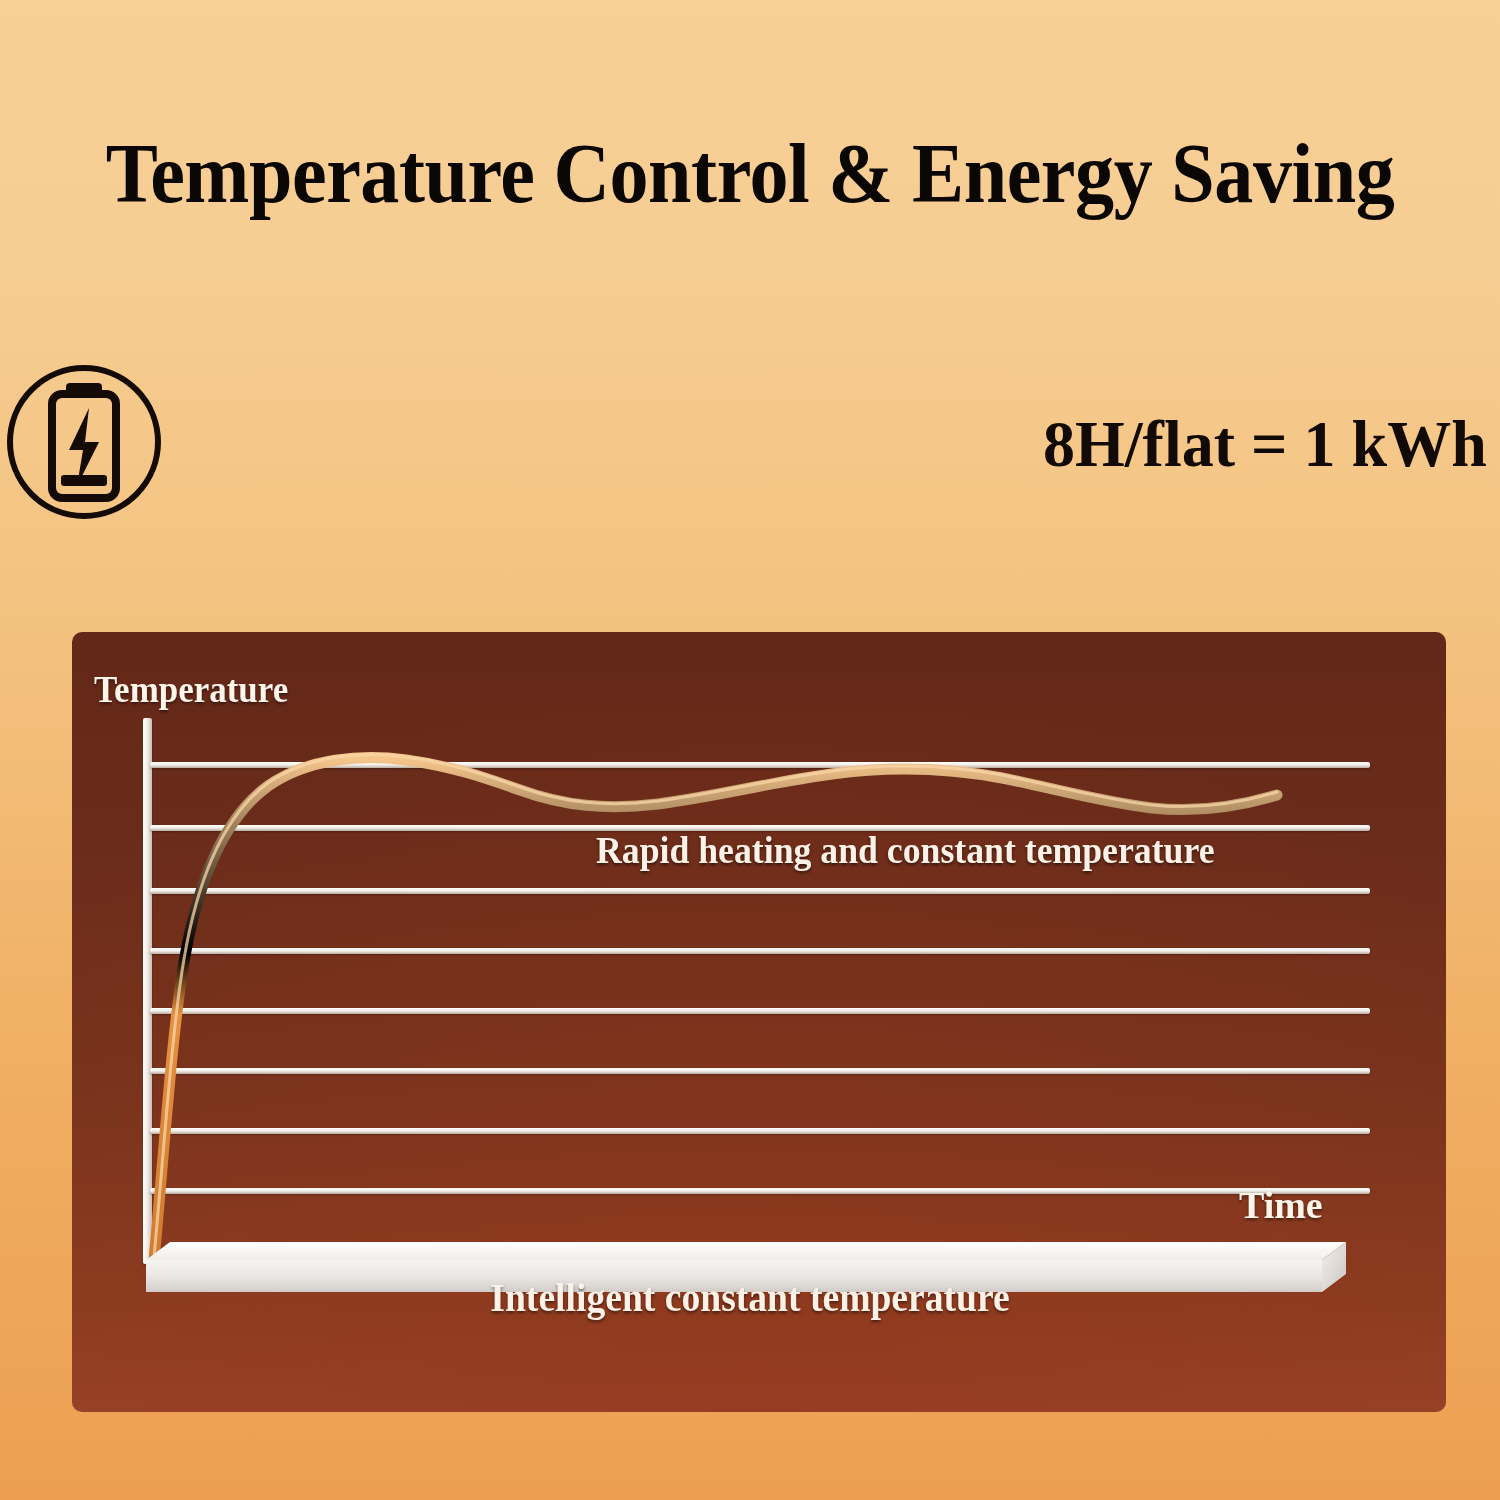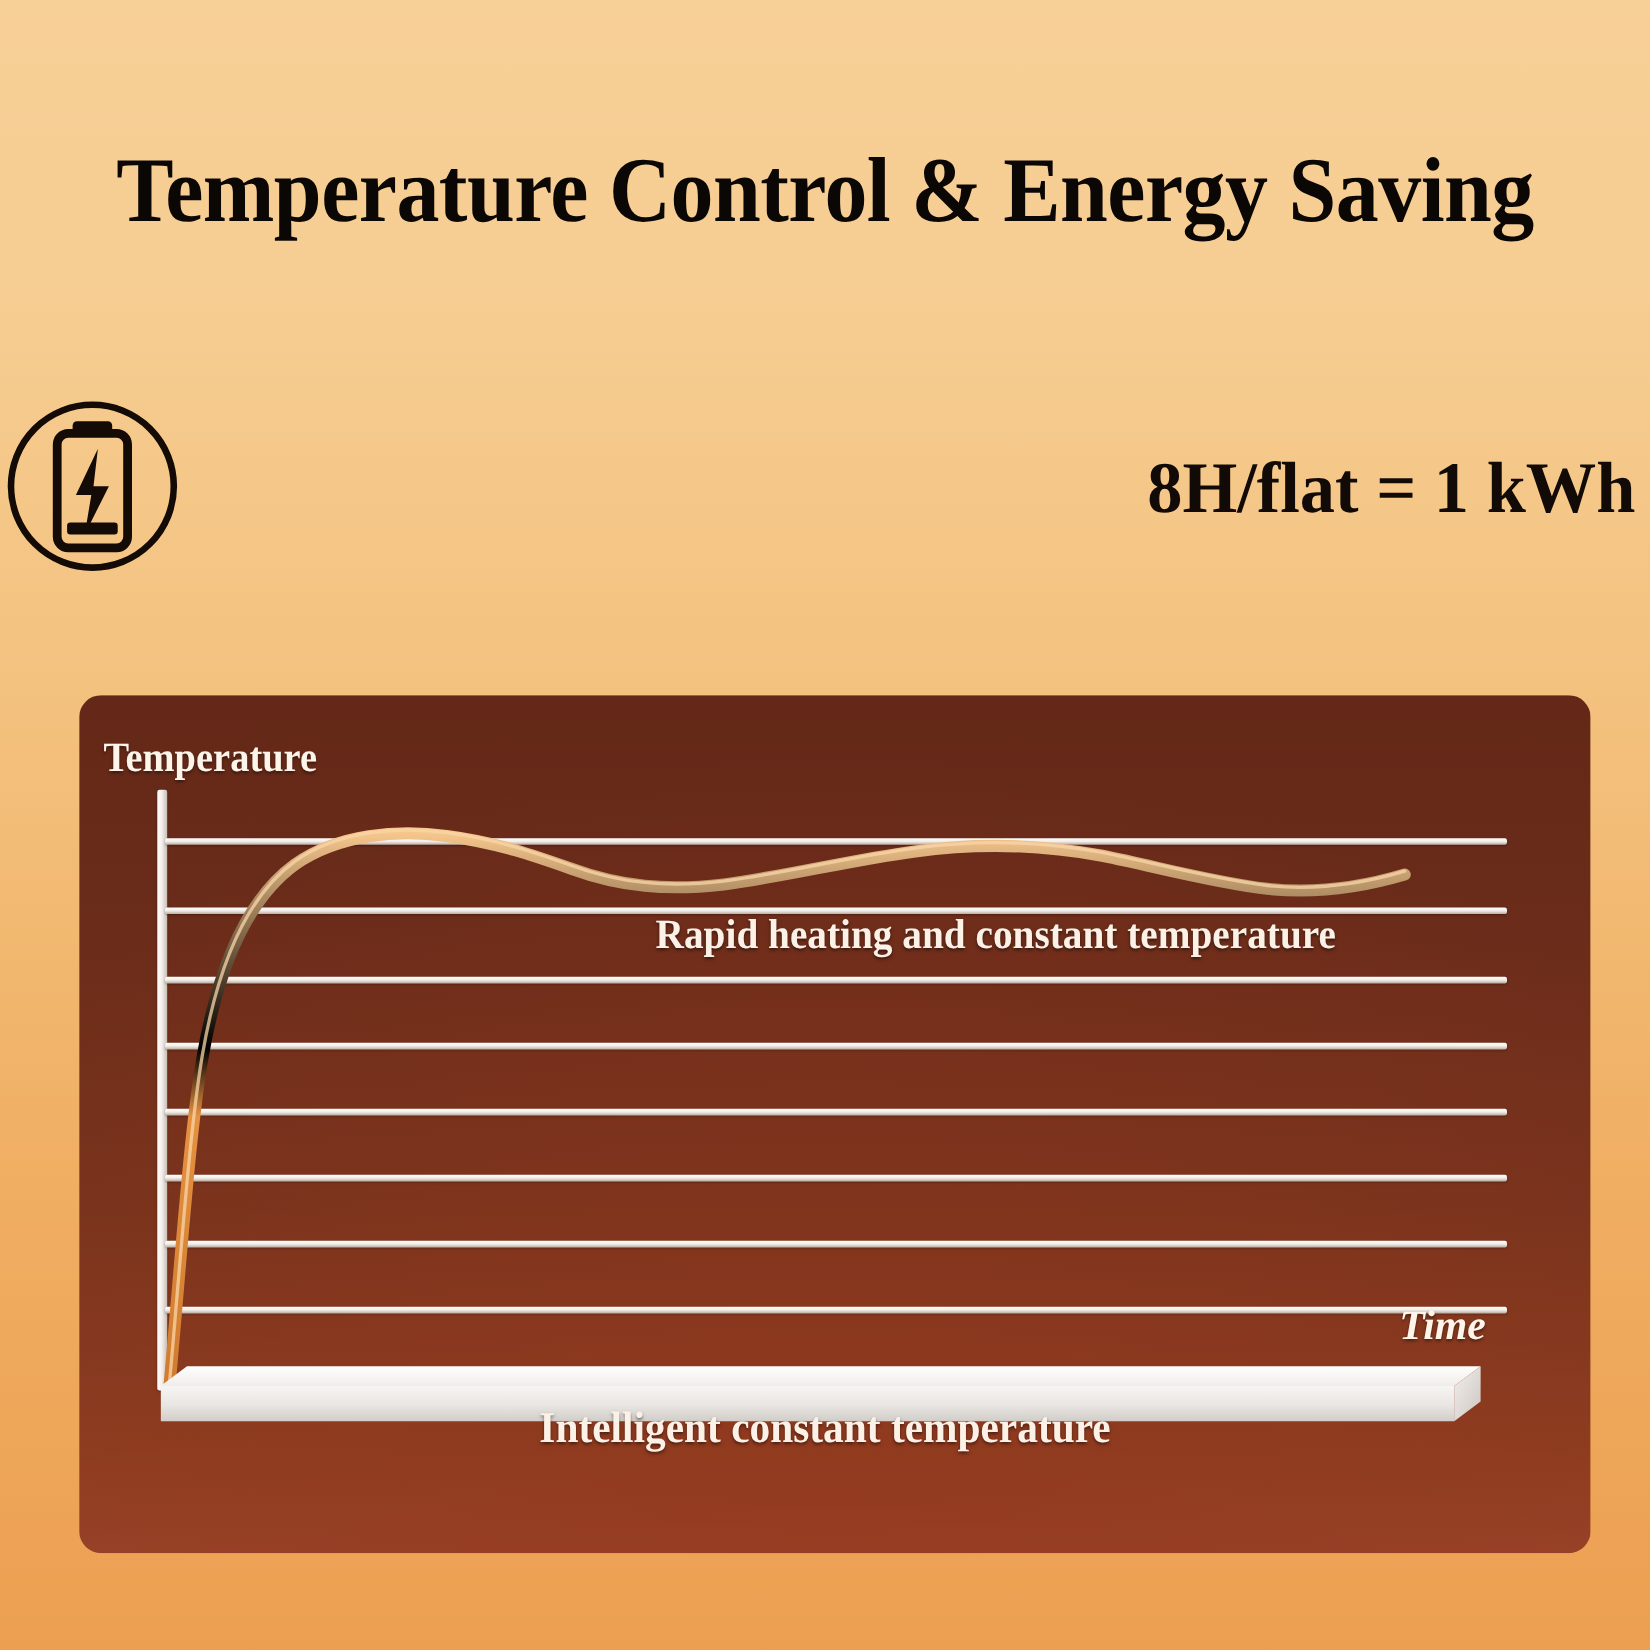--- a/index.html
+++ b/index.html
@@ -70,21 +70,21 @@
     margin-top: 4px;
   }
 
   
   .panel {
     position: absolute;
     left: 72px;
     top: 632px;
     width: 1374px;
     height: 780px;
-    border-radius: 20px;
+    border-radius: 10px;
     background:
       radial-gradient(120% 150% at 50% 100%, rgba(150,55,28,0.55) 0%, rgba(150,55,28,0.0) 62%),
       linear-gradient(180deg, #642818 0%, #6b2c1a 28%, #77331d 60%, #8c3d21 88%, #97432a 100%);
     overflow: hidden;
   }
 
   .axis-label-temp {
     position: absolute;
     left: 22px;
     top: 36px;
@@ -93,29 +93,28 @@
     line-height: 42px;
     color: #fdf4ea;
     text-shadow: 0 2px 3px rgba(0,0,0,0.45);
     transform: scaleX(0.92);
     transform-origin: 0 50%;
     white-space: nowrap;
   }
 
   .axis-label-time {
     position: absolute;
-    left: 1200px;
+    left: 1167px;
     top: 552px;
     font-weight: bold;
     font-size: 38px;
     line-height: 42px;
     color: #fdf4ea;
     text-shadow: 0 2px 3px rgba(0,0,0,0.45);
     white-space: nowrap;
-    font-style: italic;
   }
 
   .annotation {
     position: absolute;
     left: 524px;
     top: 196px;
     font-weight: bold;
     font-size: 38px;
     line-height: 44px;
     color: #fbf1e6;

